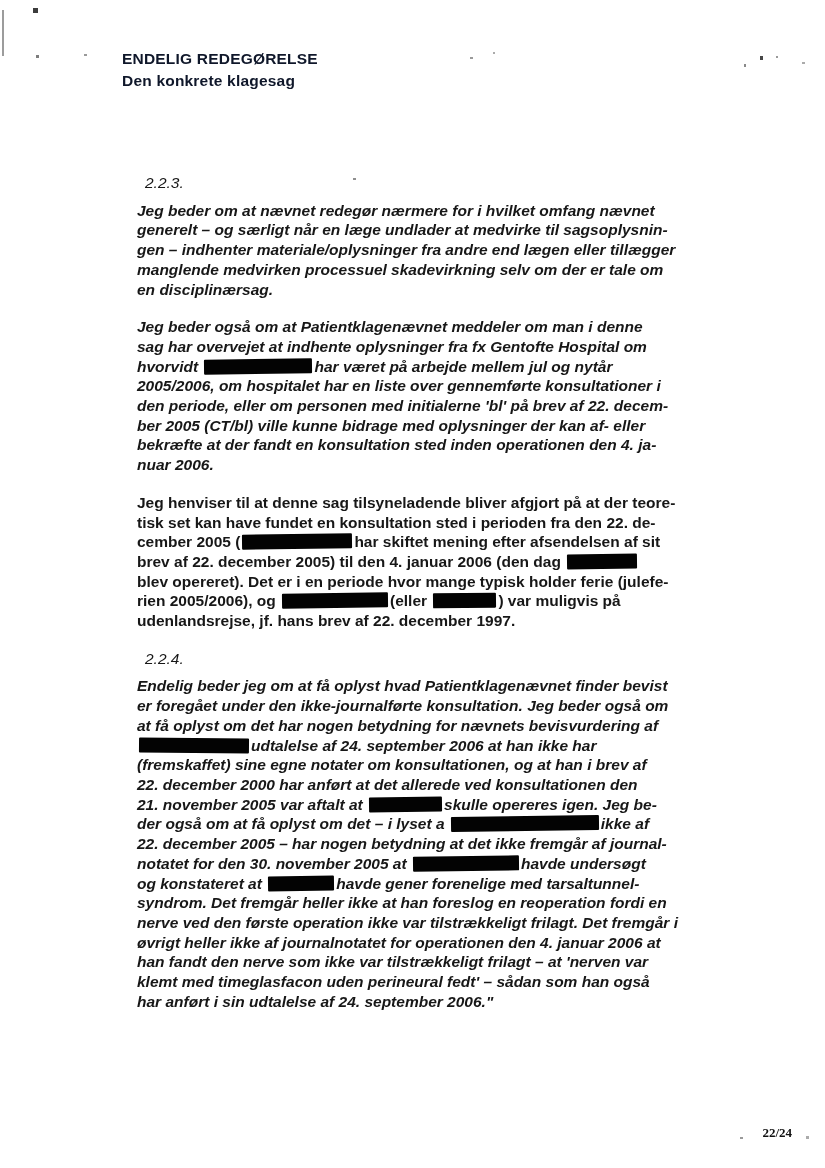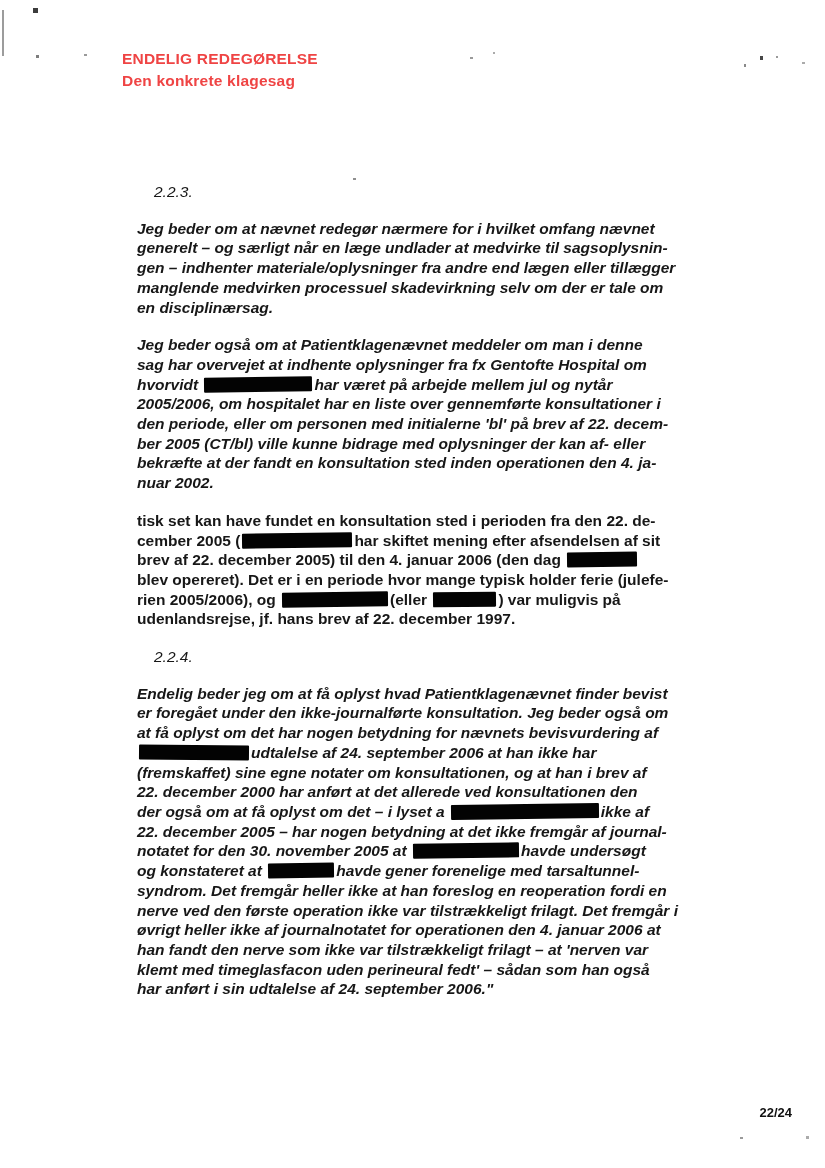--- a/index.html
+++ b/index.html
@@ -8,40 +8,40 @@
     background:#ffffff;
     font-family:"Liberation Sans","DejaVu Sans",sans-serif;
     color:#161616;
     position:relative;
     overflow:hidden;
   }
   .page{position:absolute;inset:0;background:#fff;}
   .doc-header{
     position:absolute;left:122px;top:48px;
     font-weight:bold;font-size:15.5px;line-height:22px;
-    color:#ef4444;letter-spacing:.2px;
+    color:#0f172a;letter-spacing:.2px;
   }
   .doc-body{
     position:absolute;left:137px;top:165px;width:560px;
     font-size:15.5px;line-height:19.7px;color:#171717;
   }
   .block{white-space:nowrap;}
   .block.it{font-style:italic;}
   .para{margin:0 0 18px 0;font-weight:bold;}
-  .heading{margin:17px;}
+  .heading{margin:8px;}
   .line{white-space:nowrap;}
   .redact{
     display:inline-block;height:15px;background:#030303;
     vertical-align:-2px;margin:0 2px;border-radius:1px;
   }
   .redact.t1{transform:rotate(-0.7deg);}
   .redact.t2{transform:rotate(0.5deg);}
   .page-number{
-    position:absolute;right:33px;bottom:48px;
-    font-weight:bold;font-size:13px;color:#111;
+    position:absolute;right:33px;bottom:27px;
+    font-weight:bold;font-size:13px;color:#111;font-family:Liberation Serif, serif;
   }
   .speck{position:absolute;}
 </style>
 </head>
 <body>
 
 <div class="page">
 
   <div class="doc-header">
     <div>ENDELIG REDEGØRELSE</div>
@@ -60,40 +60,42 @@
         <div class="line"><span>en disciplinærsag.</span></div>
       </div>
       <div class="block para it">
         <div class="line"><span>Jeg beder også om at Patientklagenævnet meddeler om man i denne</span></div>
         <div class="line"><span>sag har overvejet at indhente oplysninger fra fx Gentofte Hospital om</span></div>
         <div class="line"><span>hvorvidt </span><span class="redact t1" style="width: 108px; background: rgb(3, 3, 3);"></span><span>har været på arbejde mellem jul og nytår</span></div>
         <div class="line"><span>2005/2006, om hospitalet har en liste over gennemførte konsultationer i</span></div>
         <div class="line"><span>den periode, eller om personen med initialerne 'bl' på brev af 22. decem-</span></div>
         <div class="line"><span>ber 2005 (CT/bl) ville kunne bidrage med oplysninger der kan af- eller</span></div>
         <div class="line"><span>bekræfte at der fandt en konsultation sted inden operationen den 4. ja-</span></div>
-        <div class="line"><span>nuar 2002.</span></div>
+        <div class="line"><span>nuar 2006.</span></div>
       </div>
       <div class="block para">
+        <div class="line"><span>Jeg henviser til at denne sag tilsyneladende bliver afgjort på at der teore-</span></div>
         <div class="line"><span>tisk set kan have fundet en konsultation sted i perioden fra den 22. de-</span></div>
         <div class="line"><span>cember 2005 (</span><span class="redact t1" style="width: 110px; background: rgb(3, 3, 3);"></span><span>har skiftet mening efter afsendelsen af sit</span></div>
         <div class="line"><span>brev af 22. december 2005) til den 4. januar 2006 (den dag </span><span class="redact t1" style="width: 70px; background: rgb(3, 3, 3);"></span></div>
         <div class="line"><span>blev opereret). Det er i en periode hvor mange typisk holder ferie (julefe-</span></div>
         <div class="line"><span>rien 2005/2006), og </span><span class="redact t1" style="width: 106px; background: rgb(3, 3, 3);"></span><span>(eller </span><span class="redact t1" style="width: 63px; background: rgb(3, 3, 3);"></span><span>) var muligvis på</span></div>
         <div class="line"><span>udenlandsrejse, jf. hans brev af 22. december 1997.</span></div>
       </div>
       <div class="block heading it">
         <div class="line"><span>2.2.4.</span></div>
       </div>
       <div class="block para it">
         <div class="line"><span>Endelig beder jeg om at få oplyst hvad Patientklagenævnet finder bevist</span></div>
         <div class="line"><span>er foregået under den ikke-journalførte konsultation. Jeg beder også om</span></div>
         <div class="line"><span>at få oplyst om det har nogen betydning for nævnets bevisvurdering af</span></div>
         <div class="line"><span class="redact t2" style="width: 110px; background: rgb(3, 3, 3);"></span><span>udtalelse af 24. september 2006 at han ikke har</span></div>
         <div class="line"><span>(fremskaffet) sine egne notater om konsultationen, og at han i brev af</span></div>
         <div class="line"><span>22. december 2000 har anført at det allerede ved konsultationen den</span></div>
+        <div class="line"><span>21. november 2005 var aftalt at </span><span class="redact t1" style="width: 73px; background: rgb(3, 3, 3);"></span><span>skulle opereres igen. Jeg be-</span></div>
         <div class="line"><span>der også om at få oplyst om det – i lyset a </span><span class="redact t1" style="width: 148px; background: rgb(3, 3, 3);"></span><span>ikke af</span></div>
         <div class="line"><span>22. december 2005 – har nogen betydning at det ikke fremgår af journal-</span></div>
         <div class="line"><span>notatet for den 30. november 2005 at </span><span class="redact t1" style="width: 106px; background: rgb(3, 3, 3);"></span><span>havde undersøgt</span></div>
         <div class="line"><span>og konstateret at </span><span class="redact t1" style="width: 66px; background: rgb(3, 3, 3);"></span><span>havde gener forenelige med tarsaltunnel-</span></div>
         <div class="line"><span>syndrom. Det fremgår heller ikke at han foreslog en reoperation fordi en</span></div>
         <div class="line"><span>nerve ved den første operation ikke var tilstrækkeligt frilagt. Det fremgår i</span></div>
         <div class="line"><span>øvrigt heller ikke af journalnotatet for operationen den 4. januar 2006 at</span></div>
         <div class="line"><span>han fandt den nerve som ikke var tilstrækkeligt frilagt – at 'nerven var</span></div>
         <div class="line"><span>klemt med timeglasfacon uden perineural fedt' – sådan som han også</span></div>
         <div class="line"><span>har anført i sin udtalelse af 24. september 2006."</span></div>

